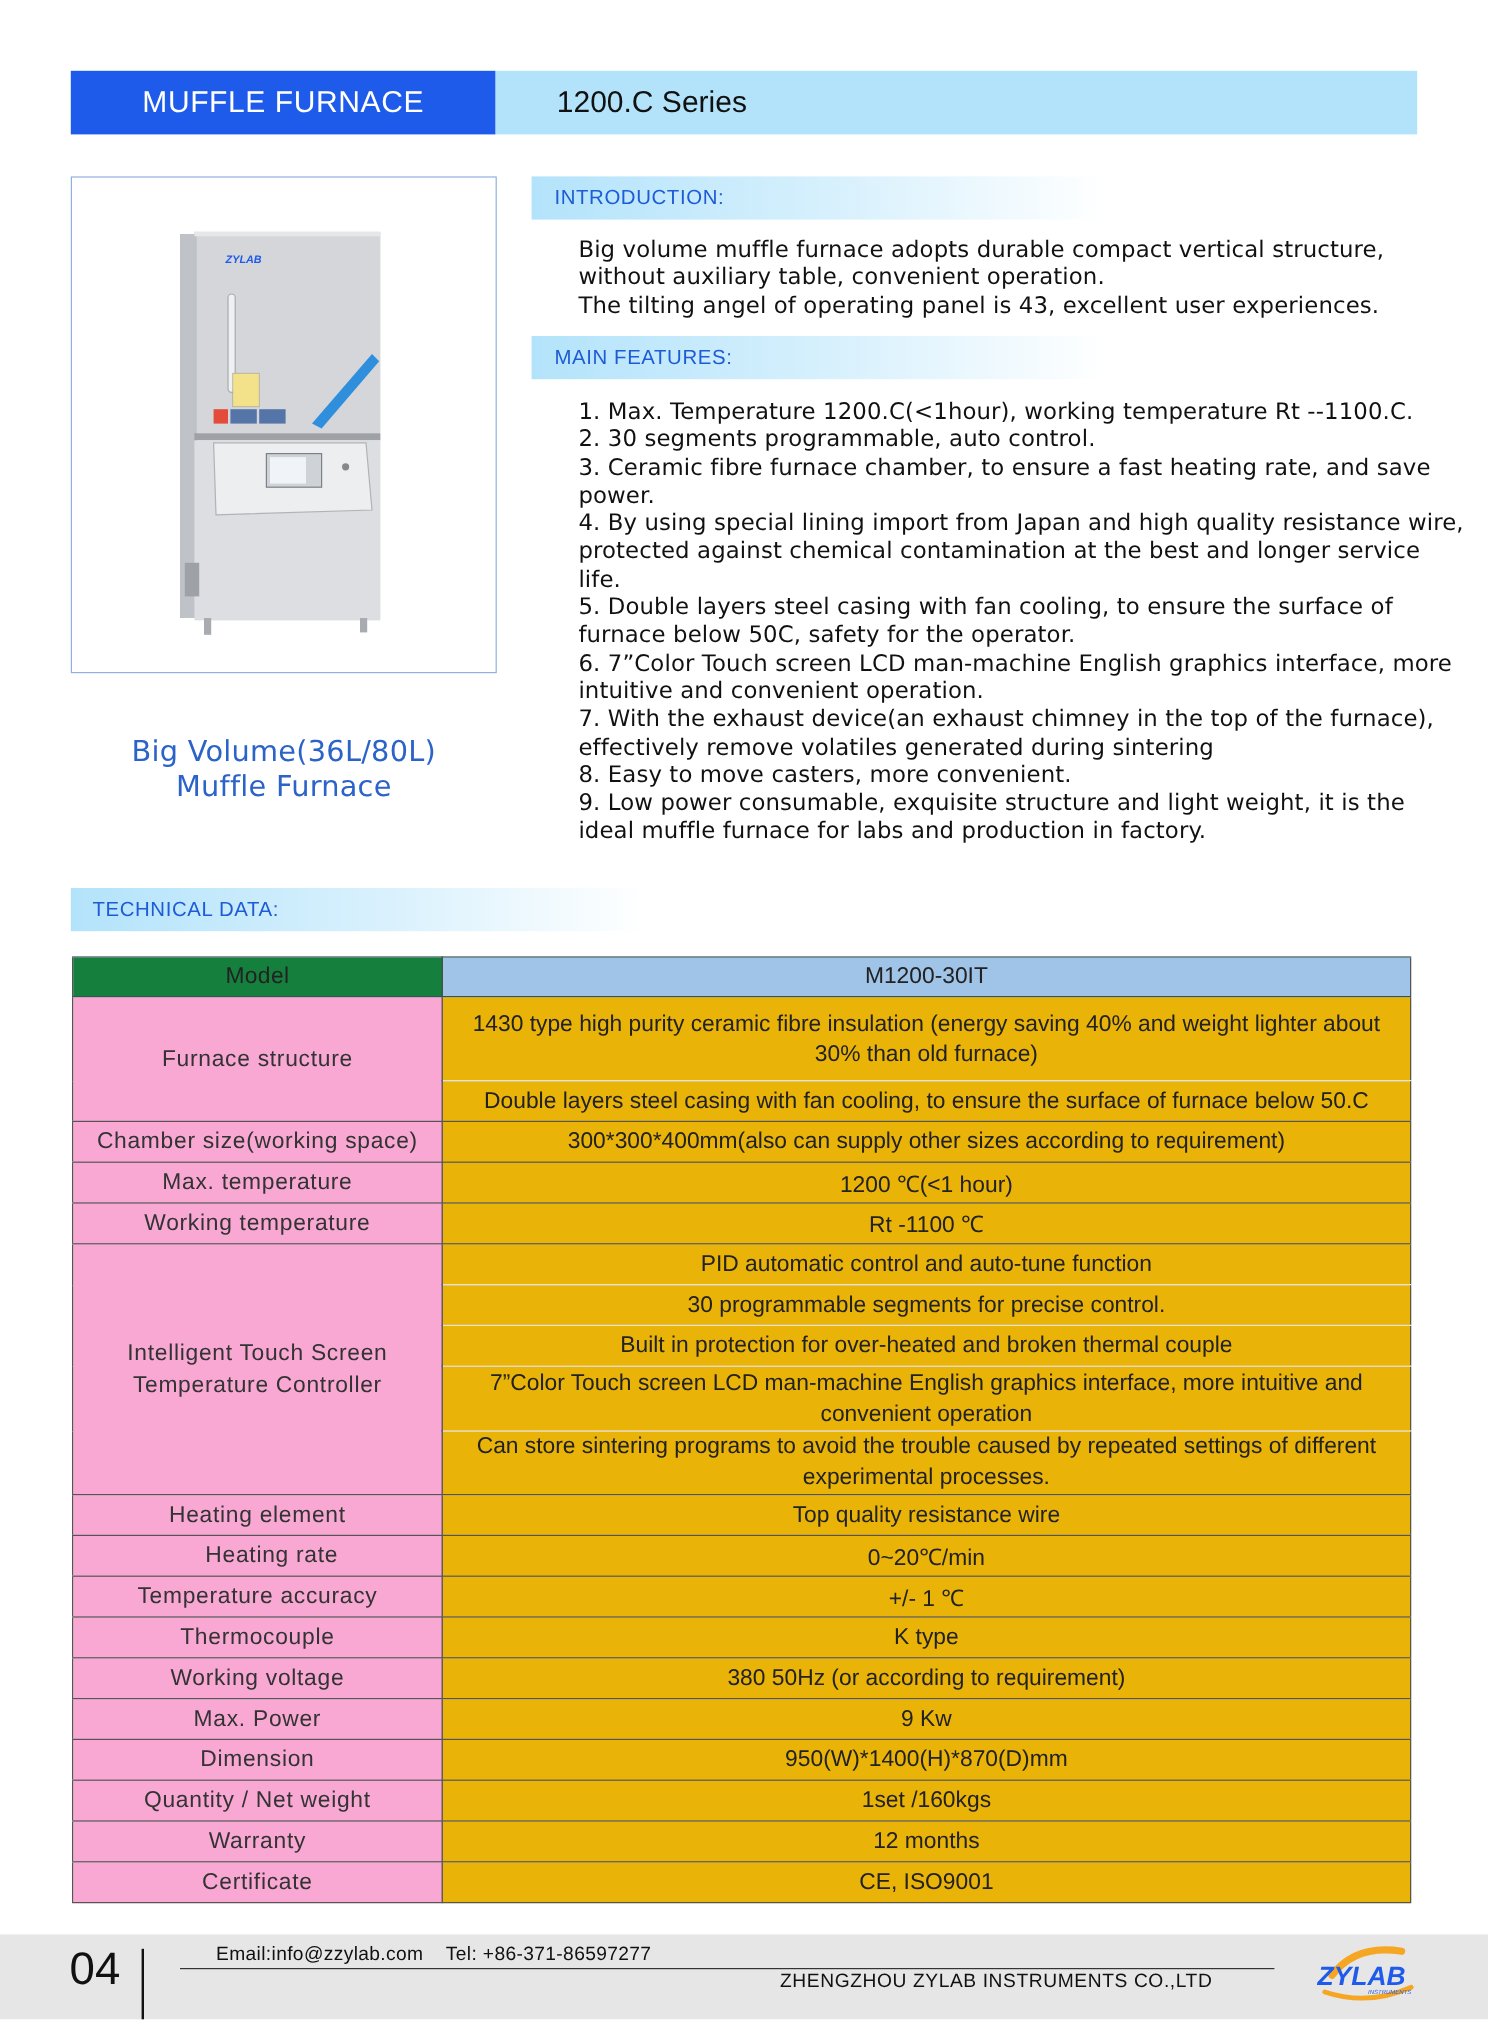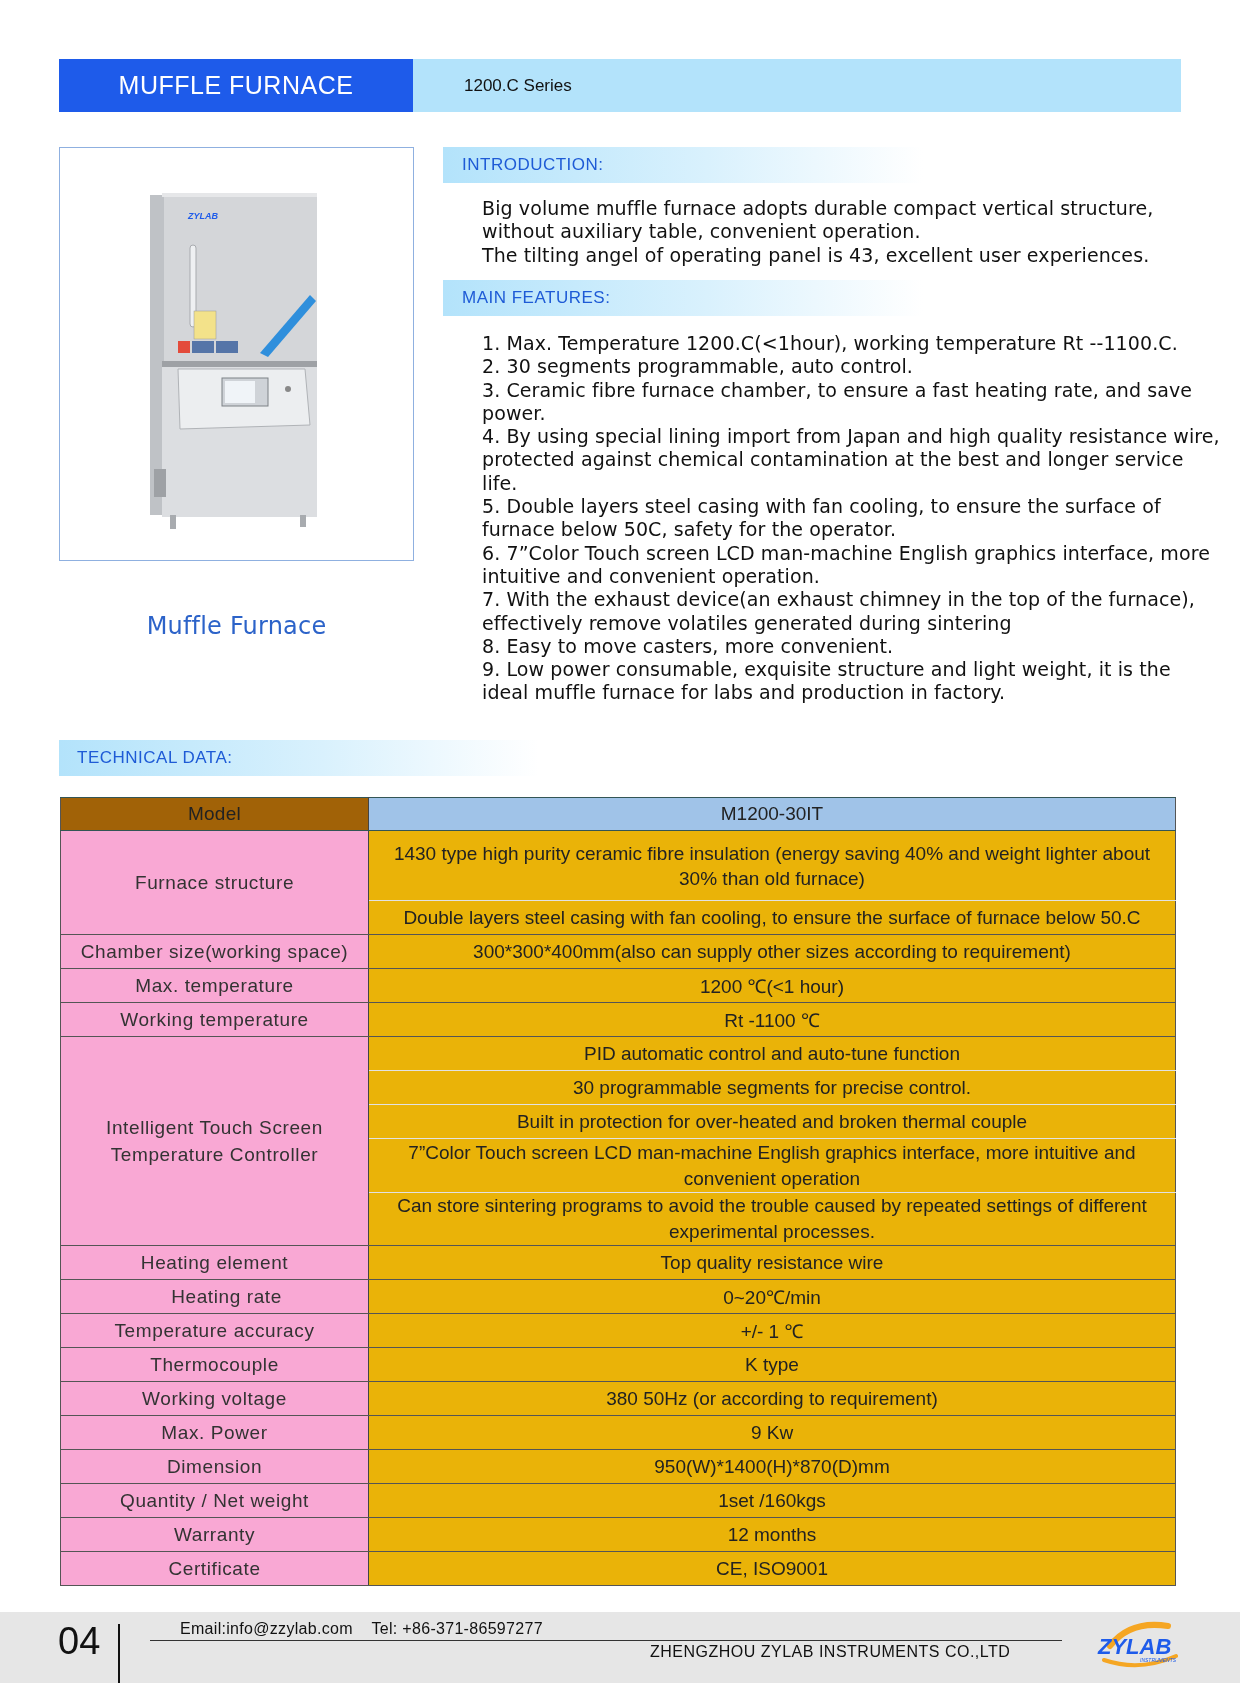--- a/index.html
+++ b/index.html
@@ -2,21 +2,21 @@
 <html><head>
 <meta charset="utf-8">
 <style>
   * { box-sizing: border-box; margin: 0; padding: 0; }
   html, body { width: 1240px; height: 1683px; background: #ffffff; overflow: hidden; }
   body { position: relative; font-family: "Liberation Sans", sans-serif; color: #1a1a1a; }
 
   
   .header { position: absolute; left: 59px; top: 59px; width: 1122px; height: 53px; display: flex; }
   .header .left { width: 354px; height: 100%; background: #1e5bea; color: #fff; font-size: 25px; display: flex; align-items: center; justify-content: center; letter-spacing: 0.5px; }
-  .header .right { flex: 1; height: 100%; background: #b3e3fb; color: #111; font-size: 17px; display: flex; align-items: center; padding-left: 51px; }
+  .header .right { flex: 1; height: 100%; background: #b3e3fb; color: #111; font-size: 25px; display: flex; align-items: center; padding-left: 51px; }
 
   
   .product-box { position: absolute; left: 59px; top: 147px; width: 355px; height: 414px; border: 1px solid #8fb0e0; background: #fff; }
   .furnace { position: absolute; left: 90px; top: 45px; width: 176px; height: 338px; }
   .caption { position: absolute; left: 59px; top: 612px; width: 355px; text-align: center; color: #2c63c9; font-size: 24px; line-height: 29px; font-family: "DejaVu Sans", sans-serif; letter-spacing: 0.2px; }
 
   
   .sec-head { position: absolute; height: 36px; font-size: 17px; color: #1e5bd6; display: flex; align-items: center; padding-left: 19px;
     background: linear-gradient(to right, #b3e3fb 0%, #d9f1fd 55%, rgba(255,255,255,1) 100%); letter-spacing: 0.5px; }
   .sec-intro { left: 443px; top: 147px; width: 480px; }
@@ -27,21 +27,21 @@
   .intro-text { top: 197px; }
   .feat-text { top: 332px; }
   .feat-text p, .intro-text p { margin: 0; }
 
   
   table.spec { position: absolute; left: 60px; top: 797px; width: 1116px; border-collapse: collapse; font-family: "Liberation Sans", sans-serif; font-size: 19px; }
   table.spec td { text-align: center; vertical-align: middle; padding: 0 4px; color: #222; }
   table.spec td.k { width: 308px; background: #f9a8d4; border-right: 1px solid #444; color: #333; letter-spacing: 0.6px; }
   table.spec td.v { background: #eab308; }
   table.spec tr.hdr td { background: #a0c3e8; border-top: 1px solid #355; border-bottom: 1px solid #355; height: 33px; color: #222; }
-  table.spec tr.hdr td.k { background: #a16207; letter-spacing: 0.3px; }
+  table.spec tr.hdr td.k { background: #15803d; letter-spacing: 0.3px; }
   table.spec tr.row td { border-bottom: 1px solid #555; }
   table.spec tr.sub td.v { border-bottom: 1px solid #e2e2e2; }
   table.spec tr.sub-last td.v { border-bottom: 1px solid #555; }
   table.spec td.rs { border-bottom: 1px solid #555; }
   table.spec { border-left: 1px solid #555; border-right: 1px solid #555; }
   .dark { color: #000; }
   .lt { color: #444; }
 
   
   .footer { position: absolute; left: 0; top: 1612px; width: 1240px; height: 71px; background: #e6e6e6; }
@@ -85,20 +85,21 @@
     <rect x="75" y="188" width="30" height="22" fill="#f0f4f8"></rect>
     <circle cx="138" cy="196" r="3" fill="#888"></circle>
 
     <rect x="4" y="276" width="12" height="28" fill="#9ea1a5"></rect>
 
     <rect x="20" y="322" width="6" height="14" fill="#a8abaf"></rect>
     <rect x="150" y="322" width="6" height="12" fill="#a8abaf"></rect>
   </svg>
 </div>
 <div class="caption">
+  <div>Big Volume(36L/80L)</div>
   <div>Muffle Furnace</div>
 </div>
 
 <div class="sec-head sec-intro">INTRODUCTION:</div>
 <div class="body-text intro-text">
   <p>Big volume muffle furnace adopts durable compact vertical structure,</p>
   <p>without auxiliary table, convenient operation.</p>
   <p>The tilting angel of operating panel is 43, excellent user experiences.</p>
 </div>
 

